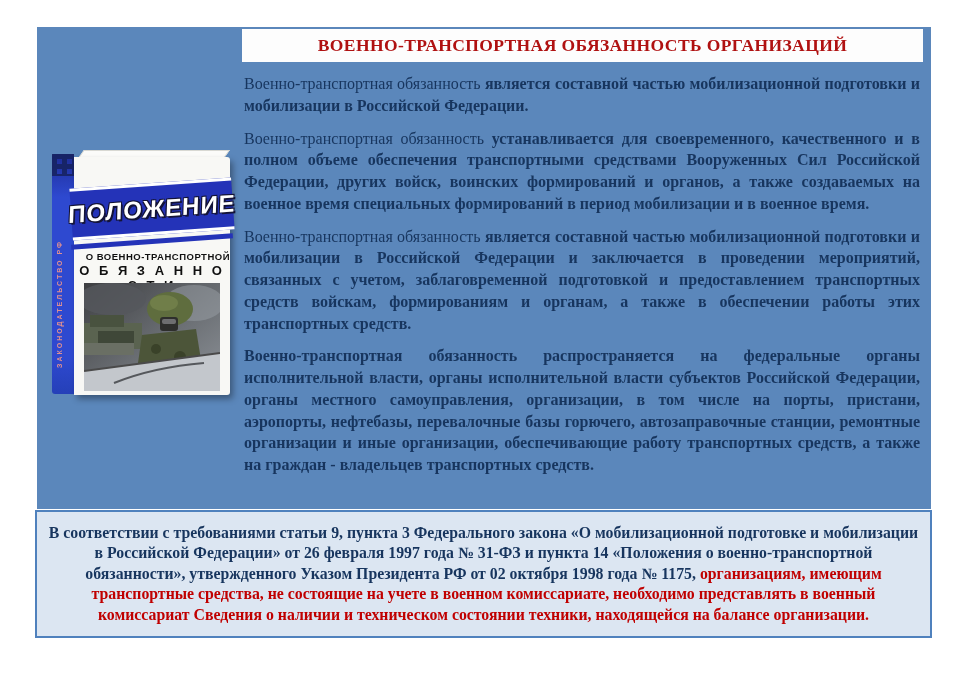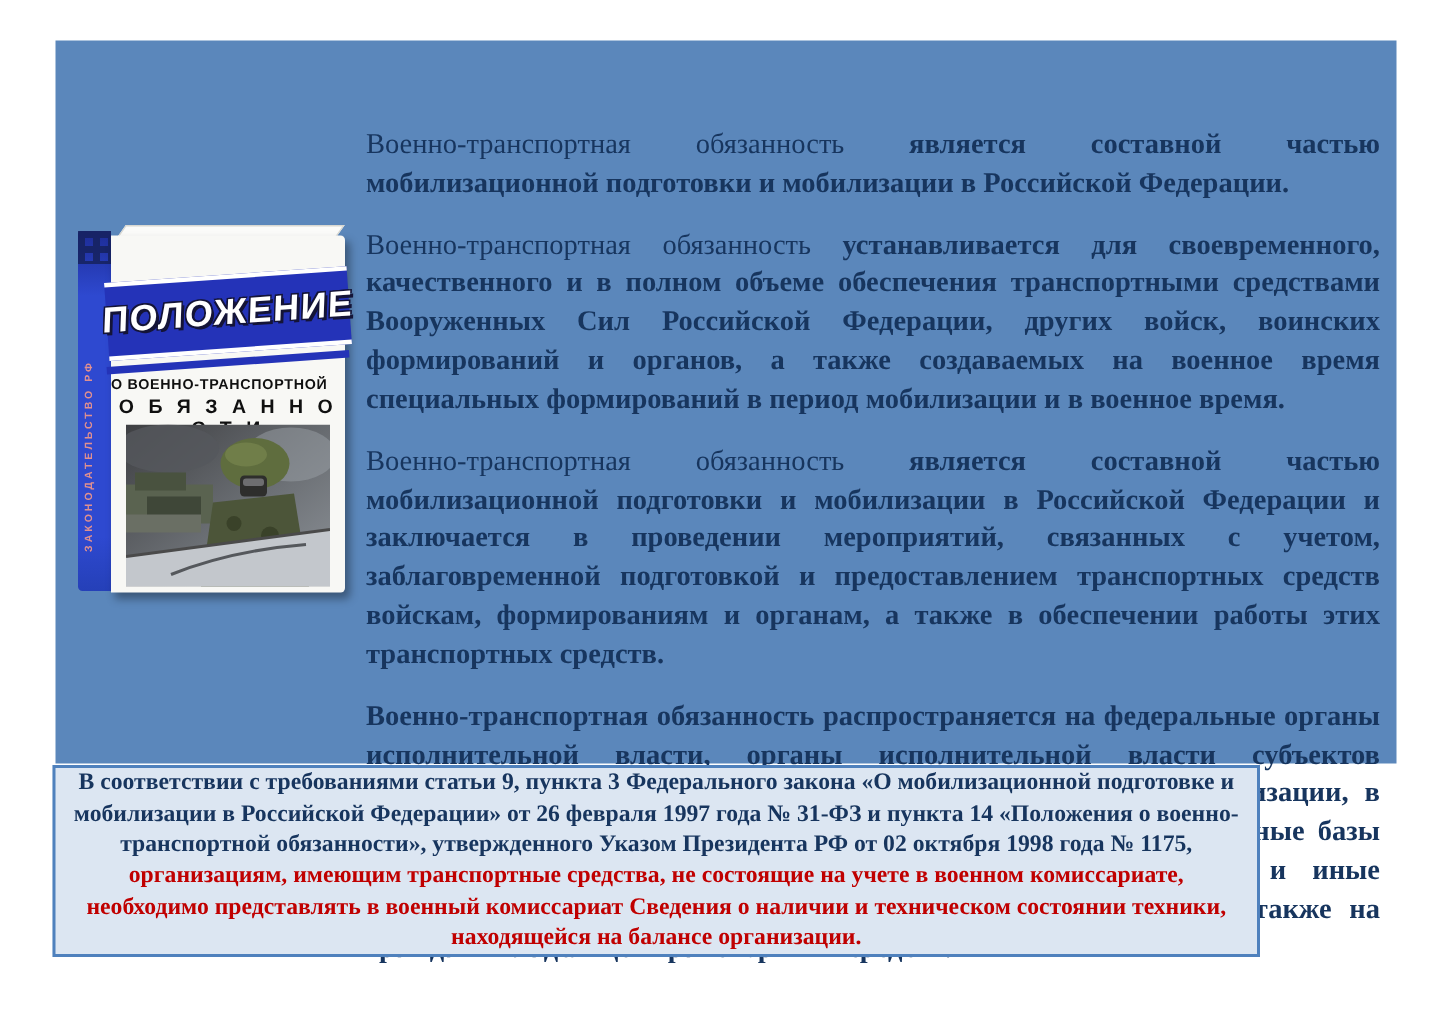--- a/index.html
+++ b/index.html
@@ -10,27 +10,27 @@
   .panel{position:absolute;left:37px;top:27px;width:894px;height:482px;background:#5b87bb;}
 
   
   .titlebar{position:absolute;left:205px;top:2px;width:681px;height:33px;background:#fdfdfd;
             display:flex;align-items:center;justify-content:center;}
   .titlebar h1{margin:0;font-size:17.5px;font-weight:bold;color:#b01111;
                letter-spacing:.4px;white-space:nowrap;}
 
   
   .content{position:absolute;left:207px;top:42px;width:676px;}
-  .content p{margin:15px 0 11px 0;font-size:19px;line-height:1.36;color:#17355e;
+  .content p{margin:4px 0 11px 0;font-size:16px;line-height:1.36;color:#17355e;
              text-align:justify;}
   .content p:last-child{margin-bottom:0;}
   .b{font-weight:bold;}
 
   
-  .notice{position:absolute;left:35px;top:510px;width:805px;height:128px;box-sizing:border-box;
+  .notice{position:absolute;left:35px;top:510px;width:897px;height:128px;box-sizing:border-box;
           background:#dce6f2;border:2px solid #4f81bd;display:flex;align-items:center;
           justify-content:center;padding:2px 10px;}
   .notice p{margin:0;font-weight:bold;font-size:15.8px;line-height:1.3;color:#17355e;
             text-align:center;}
   .c-navy{color:#17355e;}
   .c-red{color:#c00000;}
 
   
   .book{position:absolute;left:15px;top:120px;width:178px;height:252px;}
   .pages-top{position:absolute;left:28px;top:3px;right:4px;height:9px;background:#fbfbf9;
@@ -48,21 +48,21 @@
   .cover{position:absolute;left:22px;top:10px;right:0;bottom:4px;background:#f8f8f5;
          border-radius:0 3px 3px 0;box-shadow:3px 4px 6px rgba(0,0,0,.35);}
   .band{position:absolute;left:-3px;top:26px;width:104%;height:46px;background:#2433b8;
         border-top:3px solid #ffffff;border-bottom:3px solid #ffffff;
         transform:rotate(-4deg);display:flex;align-items:center;justify-content:center;}
   .band span{font-family:"Liberation Sans",sans-serif;font-weight:bold;font-size:24px;
         color:#ffffff;letter-spacing:1px;transform:skewX(-6deg);
         text-shadow:2px 2px 0 #141437,-1px -1px 0 #141437,1px -1px 0 #141437,-1px 1px 0 #141437;}
   .band-stripe{position:absolute;left:-3px;top:82px;width:104%;height:5px;background:#2433b8;
         transform:rotate(-4deg);}
-  .sub1{position:absolute;top:94px;left:0;width:100%;text-align:left;
+  .sub1{position:absolute;top:94px;left:0;width:100%;text-align:right;
         font-family:"Liberation Sans",sans-serif;font-weight:bold;font-size:9.5px;
         letter-spacing:.5px;color:#101010;}
   .sub2{position:absolute;top:106px;left:0;width:100%;text-align:center;
         font-family:"Liberation Sans",sans-serif;font-weight:bold;font-size:13px;
         letter-spacing:3px;color:#101010;}
   .photo{position:absolute;left:10px;top:126px;width:136px;height:108px;}
 </style>
 </head>
 <body>
 
@@ -109,20 +109,23 @@
           <circle cx="96" cy="74" r="6" fill="#3a4229"></circle>
           <circle cx="84" cy="90" r="5" fill="#5d6844"></circle>
 
           <path d="M0,88 L136,70 L136,108 L0,108 Z" fill="#c3c7cc"></path>
           <path d="M0,88 L136,70" stroke="#4a4a4a" stroke-width="2" fill="none"></path>
           <path d="M30,100 Q70,84 120,80" stroke="#55585c" stroke-width="2" fill="none"></path>
         </svg>
       </div>
     </div>
 
+    <div class="titlebar">
+      <h1>ВОЕННО-ТРАНСПОРТНАЯ ОБЯЗАННОСТЬ ОРГАНИЗАЦИЙ</h1>
+    </div>
 
     <div class="content">
         <p><span>Военно-транспортная обязанность </span><span class="b">является составной частью мобилизационной подготовки и мобилизации в Российской Федерации.</span></p>
         <p><span>Военно-транспортная обязанность </span><span class="b">устанавливается для своевременного, качественного и в полном объеме обеспечения транспортными средствами Вооруженных Сил Российской Федерации, других войск, воинских формирований и органов, а также создаваемых на военное время специальных формирований в период мобилизации и в военное время.</span></p>
         <p><span>Военно-транспортная обязанность </span><span class="b">является составной частью мобилизационной подготовки и мобилизации в Российской Федерации и заключается в проведении мероприятий, связанных с учетом, заблаговременной подготовкой и предоставлением транспортных средств войскам, формированиям и органам, а также в обеспечении работы этих транспортных средств.</span></p>
         <p><span class="b">Военно-транспортная обязанность распространяется на федеральные органы исполнительной власти, органы исполнительной власти субъектов Российской Федерации, органы местного самоуправления, организации, в том числе на порты, пристани, аэропорты, нефтебазы, перевалочные базы горючего, автозаправочные станции, ремонтные организации и иные организации, обеспечивающие работу транспортных средств, а также на граждан - владельцев транспортных средств.</span></p>
       </div>
   </div>
 
   <div class="notice">

